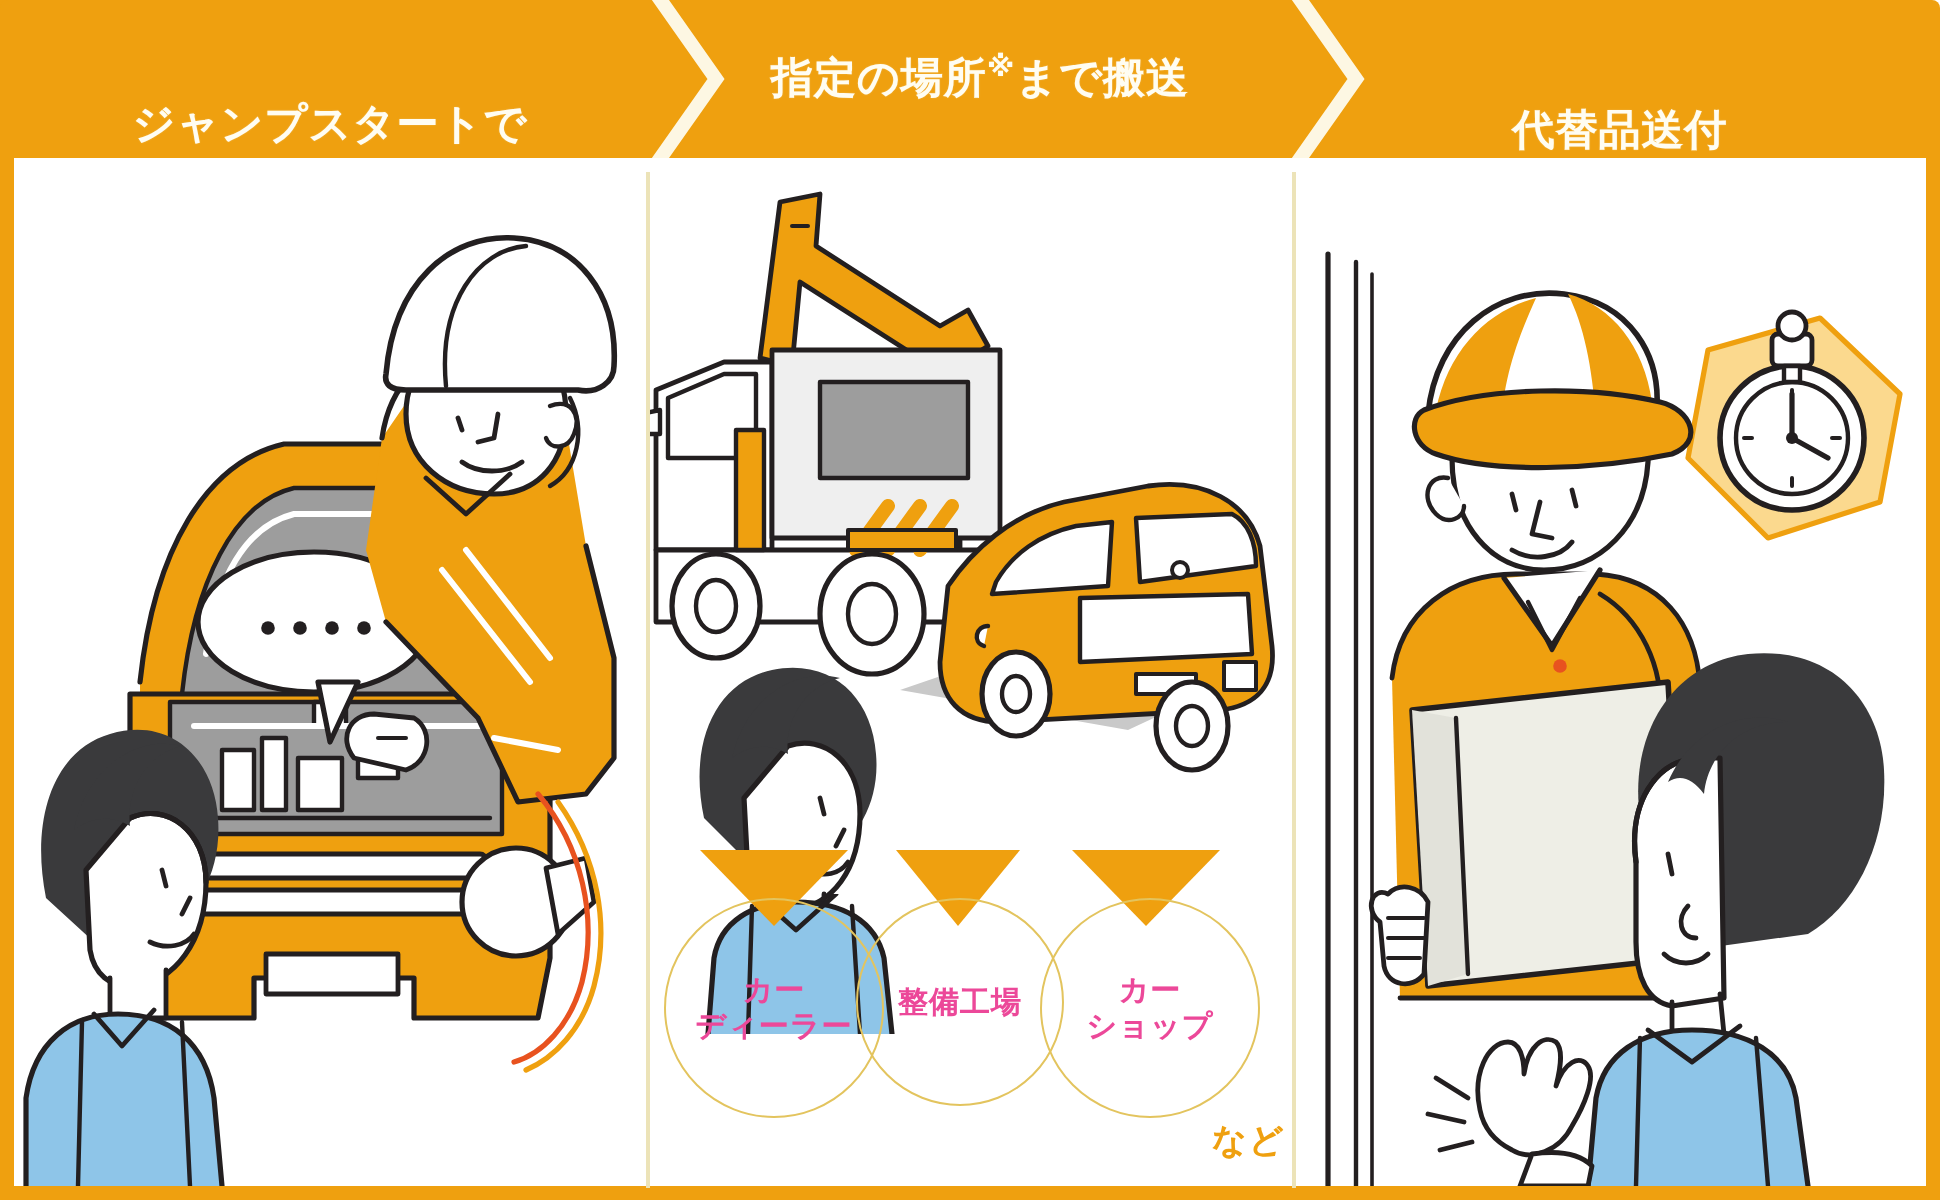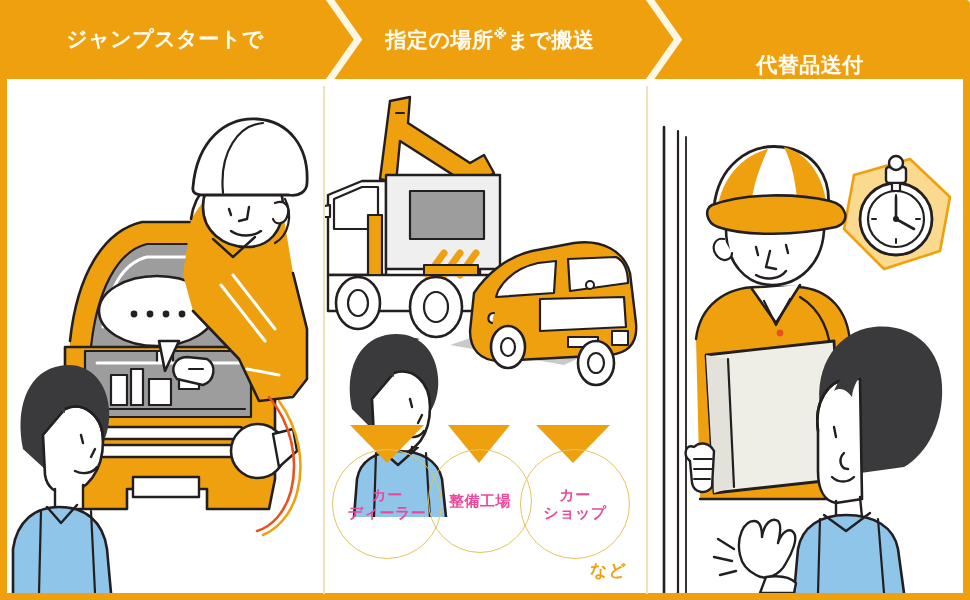--- a/index.html
+++ b/index.html
@@ -19,21 +19,21 @@
   .hdr-1{left:0;width:340px;border-top-left-radius:4px;}
   .hdr-2{left:0px;width:680px;}
   .hdr-3{left:0px;width:970px;border-top-right-radius:4px;}
   .hdr-title{
     position:absolute;top:0;height:79px;
     display:flex;flex-direction:column;align-items:center;justify-content:center;
     color:#fffdf2;font-weight:bold;font-size:21px;line-height:1.28;
     letter-spacing:.5px;text-align:center;
     text-shadow:0 0 1px rgba(255,255,255,.25);
   }
-  .t1{left:0;width:330px;}
+  .t1{left:0;width:330px;margin-top:23px;}
   .t2{left:330px;width:320px;}
   .t3{left:650px;width:320px;justify-content:flex-end;}
   .hdr-title .line{display:block;white-space:nowrap;}
   .ref-mark{font-size:14px;vertical-align:super;}
 
   
   .chev{position:absolute;top:-2px;height:83px;width:58px;}
   .chev svg{display:block;}
   .chev-1{left:310px;}
   .chev-2{left:630px;}
@@ -331,21 +331,21 @@
       </span>
     </div>
 
     <div class="circle-label" style="left:196px;top:370px;width:110px;height:110px;">
       <span class="ctxt">
         <span>カー</span><br>
         <span>ショップ</span>
       </span>
     </div>
 
-    <div class="nado" style="left:266px;top:480px;">など</div>
+    <div class="nado" style="left:282px;top:480px;">など</div>
 
   </div>
 
   <div class="panel panel-3">
     <div class="illus">
       <svg width="315" height="514" viewBox="0 0 315 514">
         <g stroke="#231f20" stroke-width="2.4" fill="none" stroke-linecap="round" stroke-linejoin="round">
 
           <path d="M16 48 L16 514" stroke="#231f20" stroke-width="2.6"></path>
           <path d="M30 52 L30 514" stroke="#231f20" stroke-width="2.2"></path>

